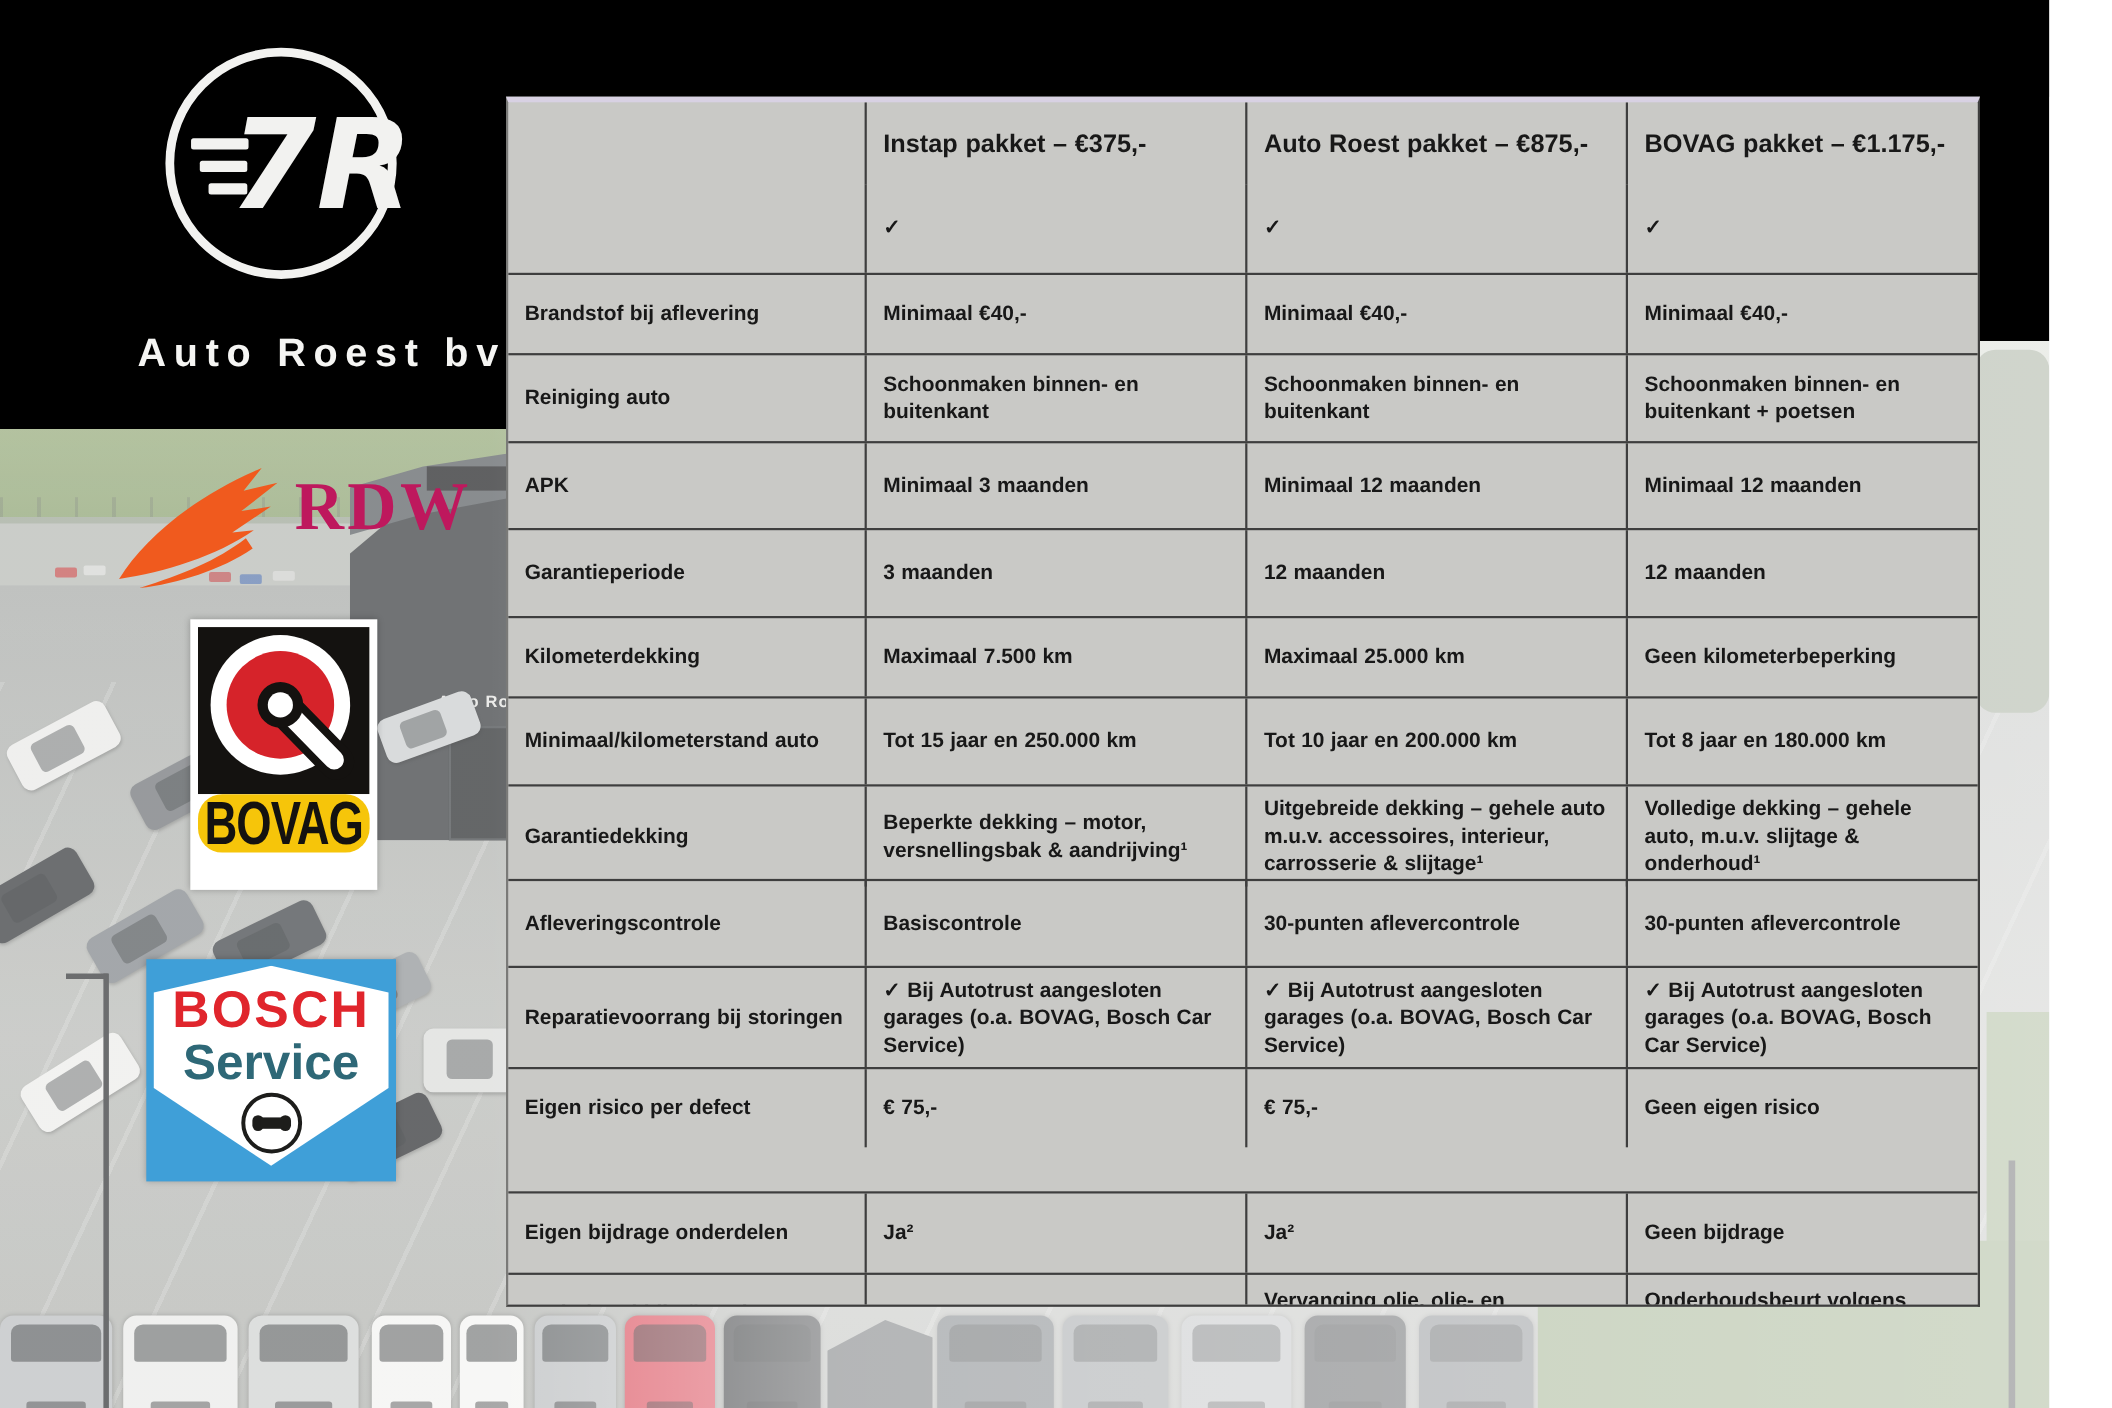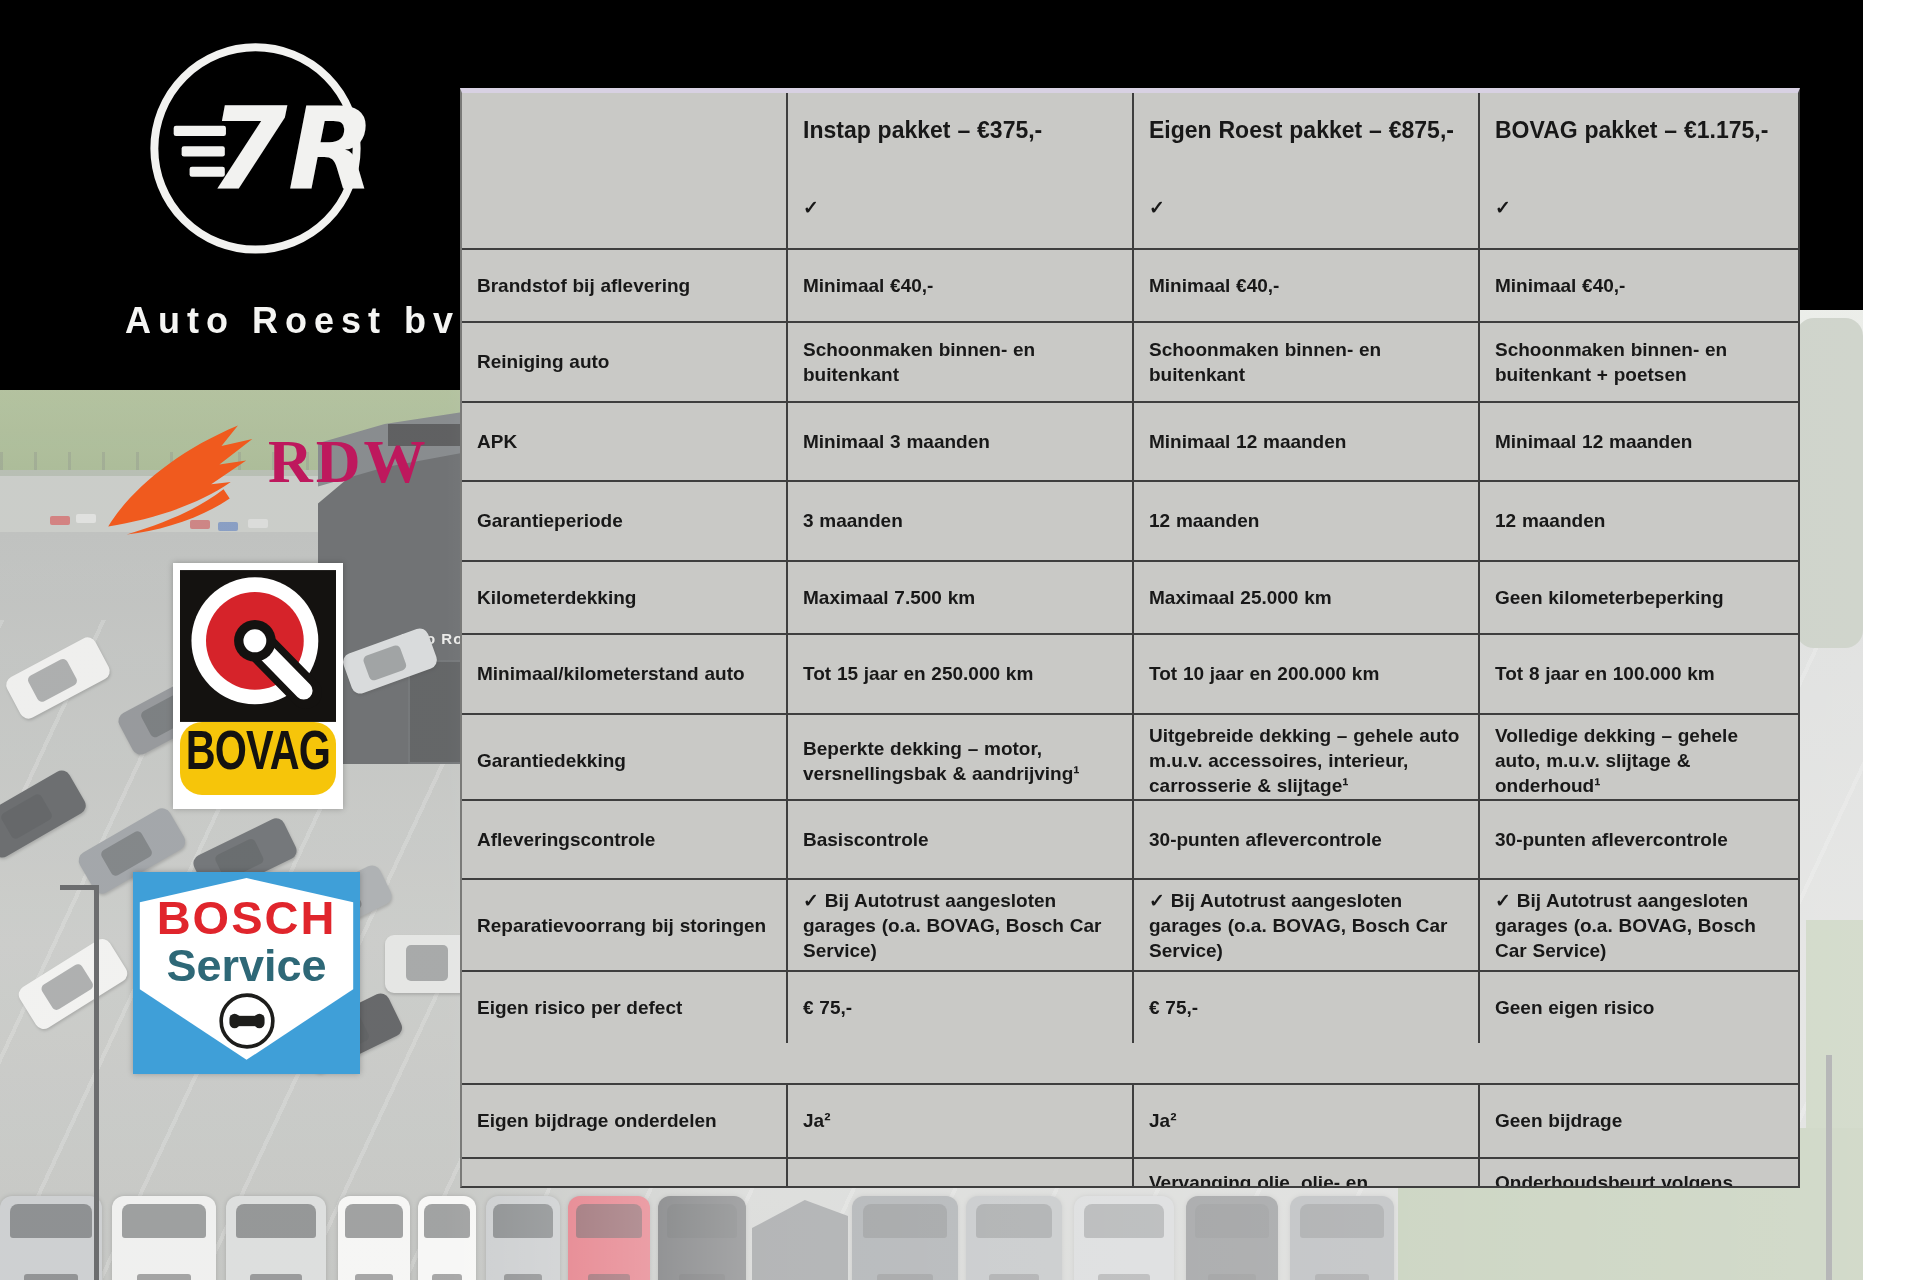--- a/index.html
+++ b/index.html
@@ -56,21 +56,21 @@
   
   .rdw{position:absolute;left:100px;top:408px;width:320px;height:150px;}
   .rdw svg{position:absolute;left:0;top:0;}
   .rdw-text{position:absolute;left:168px;top:18px;font-family:"Liberation Serif",serif;font-size:62px;
             font-weight:600;color:#be185d;letter-spacing:3px;}
 
   
   .bovag{position:absolute;left:173px;top:563px;width:170px;height:246px;background:#fff;padding:7px;box-sizing:border-box;
          box-shadow:0 0 6px rgba(0,0,0,.25);}
   .bovag-mark{width:156px;height:152px;display:block;}
-  .bovag-band{width:156px;height:73px;background:var(--bovag_yellow);display:flex;align-items:flex-start;justify-content:center;border-radius:22px;}
+  .bovag-band{width:156px;height:53px;background:var(--bovag_yellow);display:flex;align-items:flex-end;justify-content:center;border-radius:22px;}
   .bovag-band span{font-size:47px;font-weight:900;color:#141210;transform:scale(.88,1.18);letter-spacing:-1px;}
 
   
   .bosch{position:absolute;left:133px;top:872px;width:227px;height:202px;background:var(--bosch_blue);
          box-shadow:0 0 6px rgba(0,0,0,.25);}
   .bosch-shield{position:absolute;left:0;top:0;width:100%;height:100%;background:#fff;
         clip-path:polygon(50% 3%,97% 15%,97% 58%,50% 93%,3% 58%,3% 15%);}
   .bosch-line1{position:absolute;left:0;top:18px;width:100%;text-align:center;color:var(--bosch_red);
         font-size:47px;font-weight:800;letter-spacing:2px;}
   .bosch-line2{position:absolute;left:0;top:68px;width:100%;text-align:center;color:var(--bosch_service_teal);
@@ -241,21 +241,21 @@
         <rect x="37" y="23" width="10" height="14" rx="5"></rect>
         <rect x="20" y="25" width="20" height="10"></rect>
       </g>
     </svg>
   </div>
 
   <div class="pakket-table">
     <div class="trow thead">
       <div class="cell"></div>
       <div class="cell">Instap pakket – €375,-</div>
-      <div class="cell">Eigen Roest pakket – €875,-</div>
+      <div class="cell">Auto Roest pakket – €875,-</div>
       <div class="cell">BOVAG pakket – €1.175,-</div>
     </div>
     <div id="table-body">
         <div class="trow r0">
           <div class="cell"></div>
           <div class="cell">✓</div>
           <div class="cell">✓</div>
           <div class="cell">✓</div>
         </div>
         <div class="trow r1">
@@ -285,21 +285,21 @@
         <div class="trow r5">
           <div class="cell">Kilometerdekking</div>
           <div class="cell">Maximaal 7.500 km</div>
           <div class="cell">Maximaal 25.000 km</div>
           <div class="cell">Geen kilometerbeperking</div>
         </div>
         <div class="trow r6">
           <div class="cell">Minimaal/kilometerstand auto</div>
           <div class="cell">Tot 15 jaar en 250.000 km</div>
           <div class="cell">Tot 10 jaar en 200.000 km</div>
-          <div class="cell">Tot 8 jaar en 100.000 km</div>
+          <div class="cell">Tot 8 jaar en 180.000 km</div>
         </div>
         <div class="trow r7">
           <div class="cell">Garantiedekking</div>
           <div class="cell">Beperkte dekking – motor, versnellingsbak &amp; aandrijving¹</div>
           <div class="cell">Uitgebreide dekking – gehele auto m.u.v. accessoires, interieur, carrosserie &amp; slijtage¹</div>
           <div class="cell">Volledige dekking – gehele auto, m.u.v. slijtage &amp; onderhoud¹</div>
         </div>
         <div class="trow r8">
           <div class="cell">Afleveringscontrole</div>
           <div class="cell">Basiscontrole</div>

